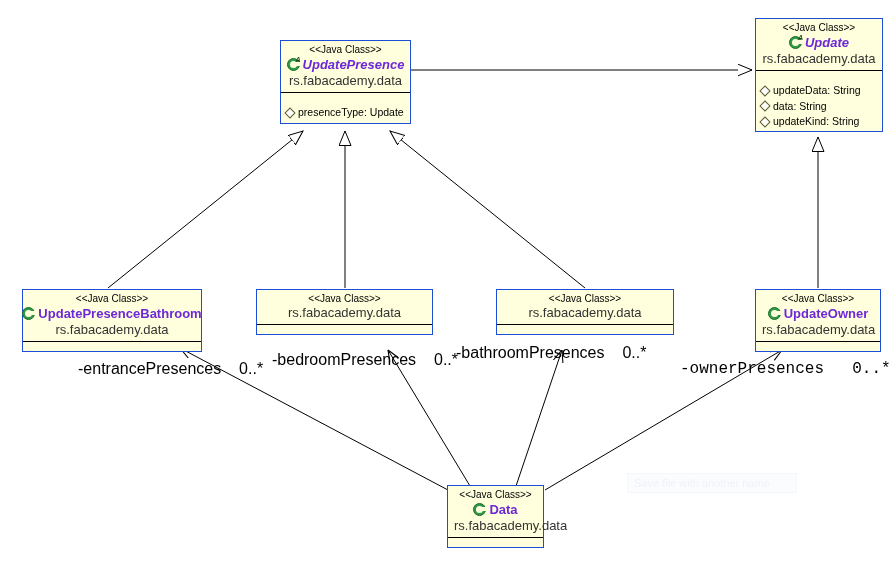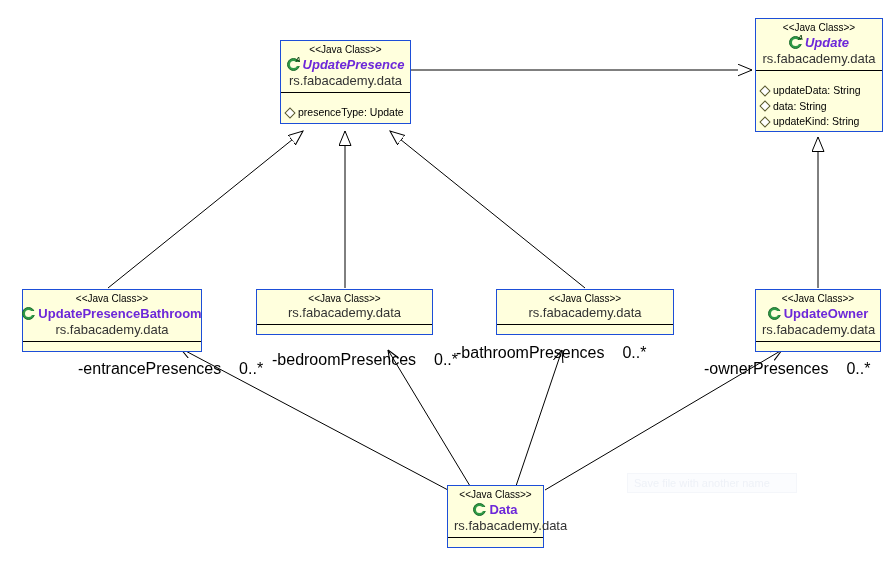--- a/index.html
+++ b/index.html
@@ -346,19 +346,19 @@
     <span style="display:inline-block;width:9px;"></span>
     <span>0..*</span>
   </div>
 
   <div class="edge-label" style="left:456px; top:344px;">
     <span>-bathroomPresences</span>
     <span style="display:inline-block;width:9px;"></span>
     <span>0..*</span>
   </div>
 
-  <div class="edge-label" style="left:704px; top:360px;">
+  <div class="edge-label" style="left:680px; top:360px;font-family:Liberation Mono, monospace;">
     <span>-ownerPresences</span>
     <span style="display:inline-block;width:9px;"></span>
     <span>0..*</span>
   </div>
 
 </div>
 
 </body></html>

